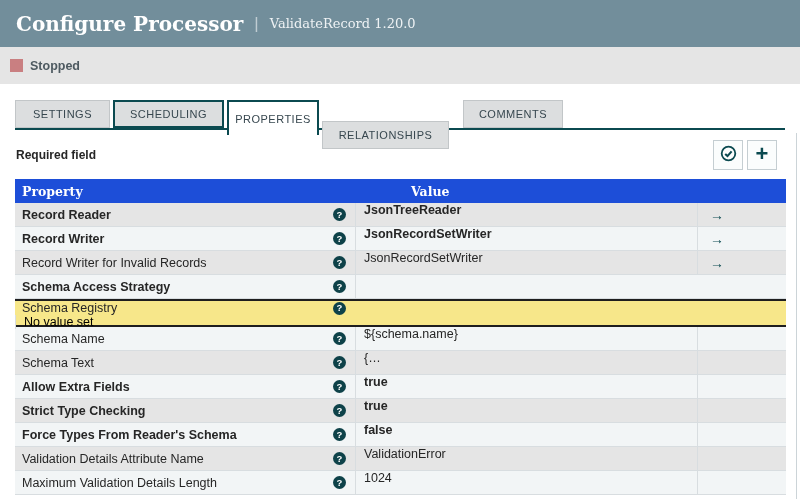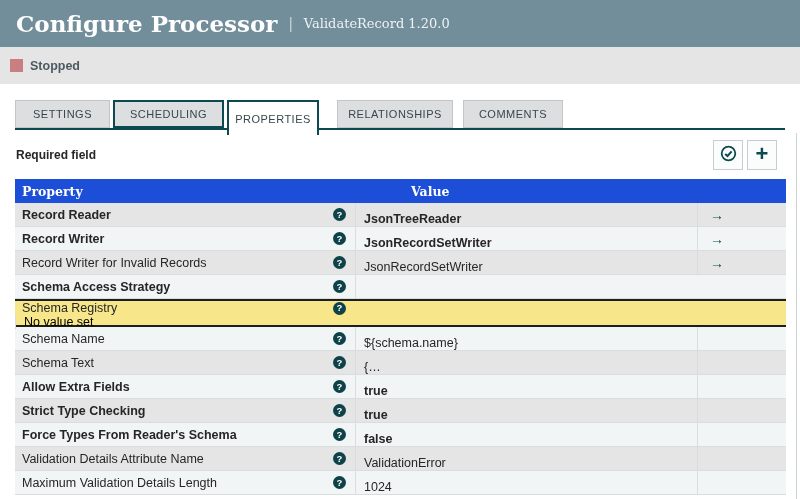--- a/index.html
+++ b/index.html
@@ -7,21 +7,21 @@
     width:800px;height:499px;position:relative;overflow:hidden;
     background:#ffffff;color:#262626;
     font-family:"Liberation Sans",sans-serif;
   }
   
   .dialog-header{
     position:absolute;top:0;left:0;width:800px;height:47px;
     background:#728E9B;display:flex;align-items:center;
     padding:0 16px;box-sizing:border-box;
   }
-  .dialog-title{font-family:"DejaVu Serif",serif;font-weight:bold;font-size:23px;color:#ffffff;}
+  .dialog-title{font-family:"DejaVu Serif",serif;font-weight:bold;font-size:20px;color:#ffffff;}
   .dialog-sep{color:rgba(255,255,255,.55);font-size:17px;margin:0 11px;font-weight:normal;}
   .dialog-subtitle{font-family:"DejaVu Serif",serif;font-size:13px;color:#eef2f4;}
   
   .status-bar{
     position:absolute;top:47px;left:0;width:800px;height:37px;
     background:#e5e5e5;display:flex;align-items:center;
     padding:0 10px;box-sizing:border-box;
   }
   .stop-square{width:13px;height:13px;background:#C97F81;margin-right:7px;}
   .status-label{font-size:12.5px;font-weight:bold;color:#4e5a61;}
@@ -29,21 +29,21 @@
   .tab-underline{position:absolute;top:128px;left:15px;width:770px;height:2px;background:#0b4a50;}
   .tab{
     position:absolute;top:100px;height:28px;box-sizing:border-box;
     background:#DCDEDF;border:1px solid #c2c6c8;
     display:flex;align-items:center;justify-content:center;
     font-size:11px;letter-spacing:.5px;color:#37474f;cursor:pointer;
   }
   #tab-settings{left:15px;width:95px;}
   #tab-scheduling{left:113px;width:111px;border:2px solid #0b4a50;}
   #tab-properties{left:227px;width:92px;height:35px;background:#ffffff;border:2px solid #0b4a50;border-bottom:none;z-index:2;}
-  #tab-relationships{left:337px;width:116px;}
+  #tab-relationships{left:322px;width:127px;margin-top:21px;}
   #tab-comments{left:463px;width:100px;}
   
   .required-note{position:absolute;top:148px;left:16px;font-size:12px;font-weight:bold;}
   .icon-btn{
     position:absolute;top:140px;width:30px;height:30px;box-sizing:border-box;
     background:#FBFDFD;border:1px solid #c5ced2;
     display:flex;align-items:center;justify-content:center;cursor:pointer;
   }
   #btn-verify{left:713px;}
   #btn-add{left:747px;}
@@ -62,21 +62,21 @@
     border-bottom:1px solid #d8dde0;background:#e5e5e5;
     align-items:stretch;font-size:12.5px;cursor:pointer;
   }
   .t-body .t-row:nth-child(even){background:#F2F5F6;}
   .c-name{width:340px;display:flex;align-items:center;padding-left:7px;box-sizing:border-box;}
   .help-icon{
     margin-left:auto;margin-right:9px;flex:0 0 auto;
     width:13px;height:13px;border-radius:50%;background:#0e4249;color:#ffffff;
     font-size:9.5px;font-weight:bold;display:flex;align-items:center;justify-content:center;line-height:1;
   }
-  .c-value{width:342px;box-sizing:border-box;border-left:1px solid #d8dde0;display:flex;align-items:flex-end;padding-left:8px;}
+  .c-value{width:342px;box-sizing:border-box;border-left:1px solid #d8dde0;display:flex;align-items:flex-start;padding-left:8px;}
   .c-goto{width:89px;box-sizing:border-box;border-left:1px solid #d8dde0;display:flex;align-items:center;padding-left:12px;}
   .goto-arrow{color:#0b4a50;font-weight:bold;font-size:14px;line-height:1;}
   .t-row.req .name-text,.t-row.req .value-text{font-weight:bold;}
   .t-body .t-row.hl{
     background:#F7E78A;border-top:2px solid #1e1e1e;border-bottom:2px solid #1e1e1e;height:28px;flex-direction:column;
   }
   .t-body .t-row.hl .value-text{color:#000000;}
 </style>
 </head>
 <body>

